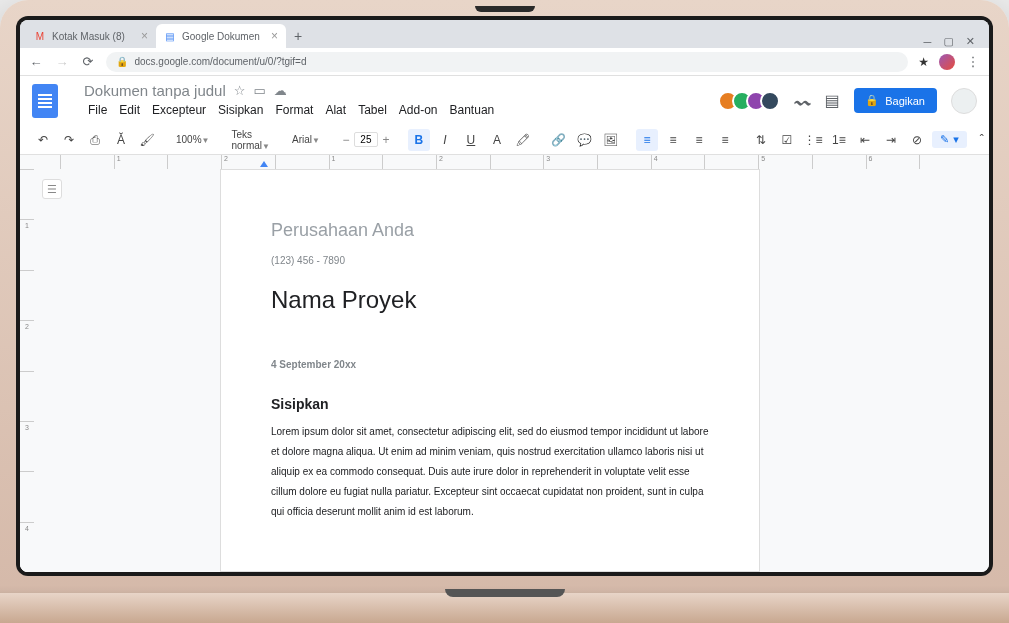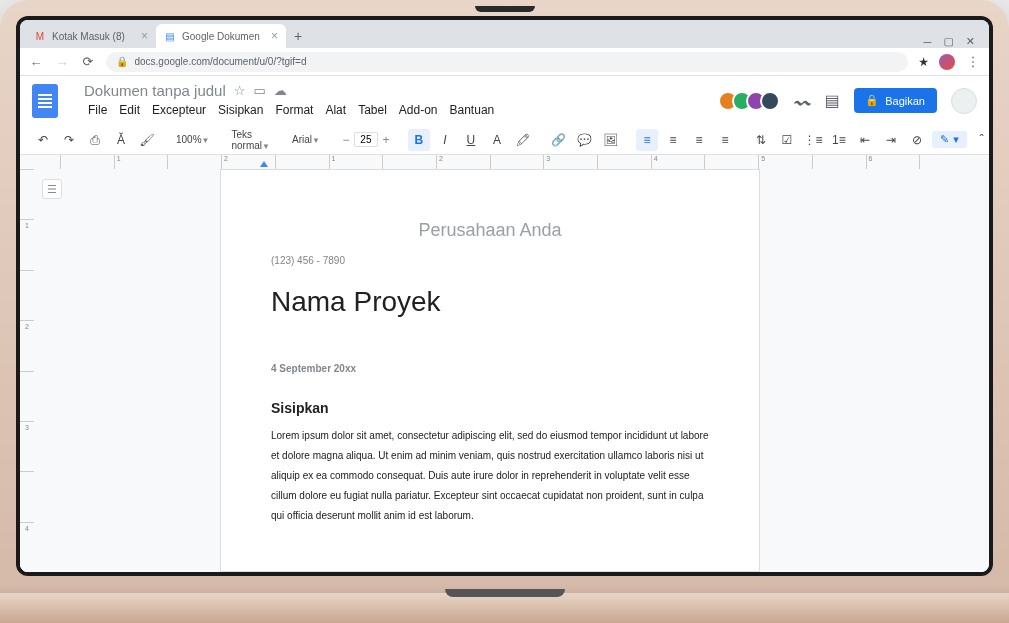--- a/index.html
+++ b/index.html
@@ -147,23 +147,23 @@
 .outline-btn {
   position: absolute; left: 22px; top: 24px; width: 20px; height: 20px;
   border: 1px solid #ddd; border-radius: 3px; color: #888; font-size: 11px;
   display: flex; align-items: center; justify-content: center; cursor: pointer; background:#fff;
 }
 .page {
   position: absolute; top: 14px; left: 200px; width: 540px; bottom: 0;
   background: #fff; border: 1px solid #ddd; padding: 50px 50px 20px 50px;
   overflow: hidden;
 }
-.company { font-size: 18px; color: #9aa0a6; margin-bottom: 12px; text-align: center; }
+.company { font-size: 18px; color: #9aa0a6; margin-bottom: 12px; }
 .addr { font-size: 10px; color: #80868b; line-height: 1.5; margin-bottom: 18px; }
-.project-title { font-size: 28px; color: #202124; margin-bottom: 10px; font-weight: 400; }
+.project-title { font-size: 24px; color: #202124; margin-bottom: 10px; font-weight: 400; }
 .date { font-size: 10px; color: #80868b; font-weight: bold; margin-bottom: 26px; margin-top: 45px; }
 .section-h { font-size: 14px; font-weight: bold; color: #202124; margin-bottom: 10px; }
 .body-text { font-size: 10px; color: #202124; line-height: 2; }
 </style>
 </head>
 <body>
 
 <div class="laptop-frame">
   <div class="laptop-notch"></div>
   <div class="screen-bezel">

